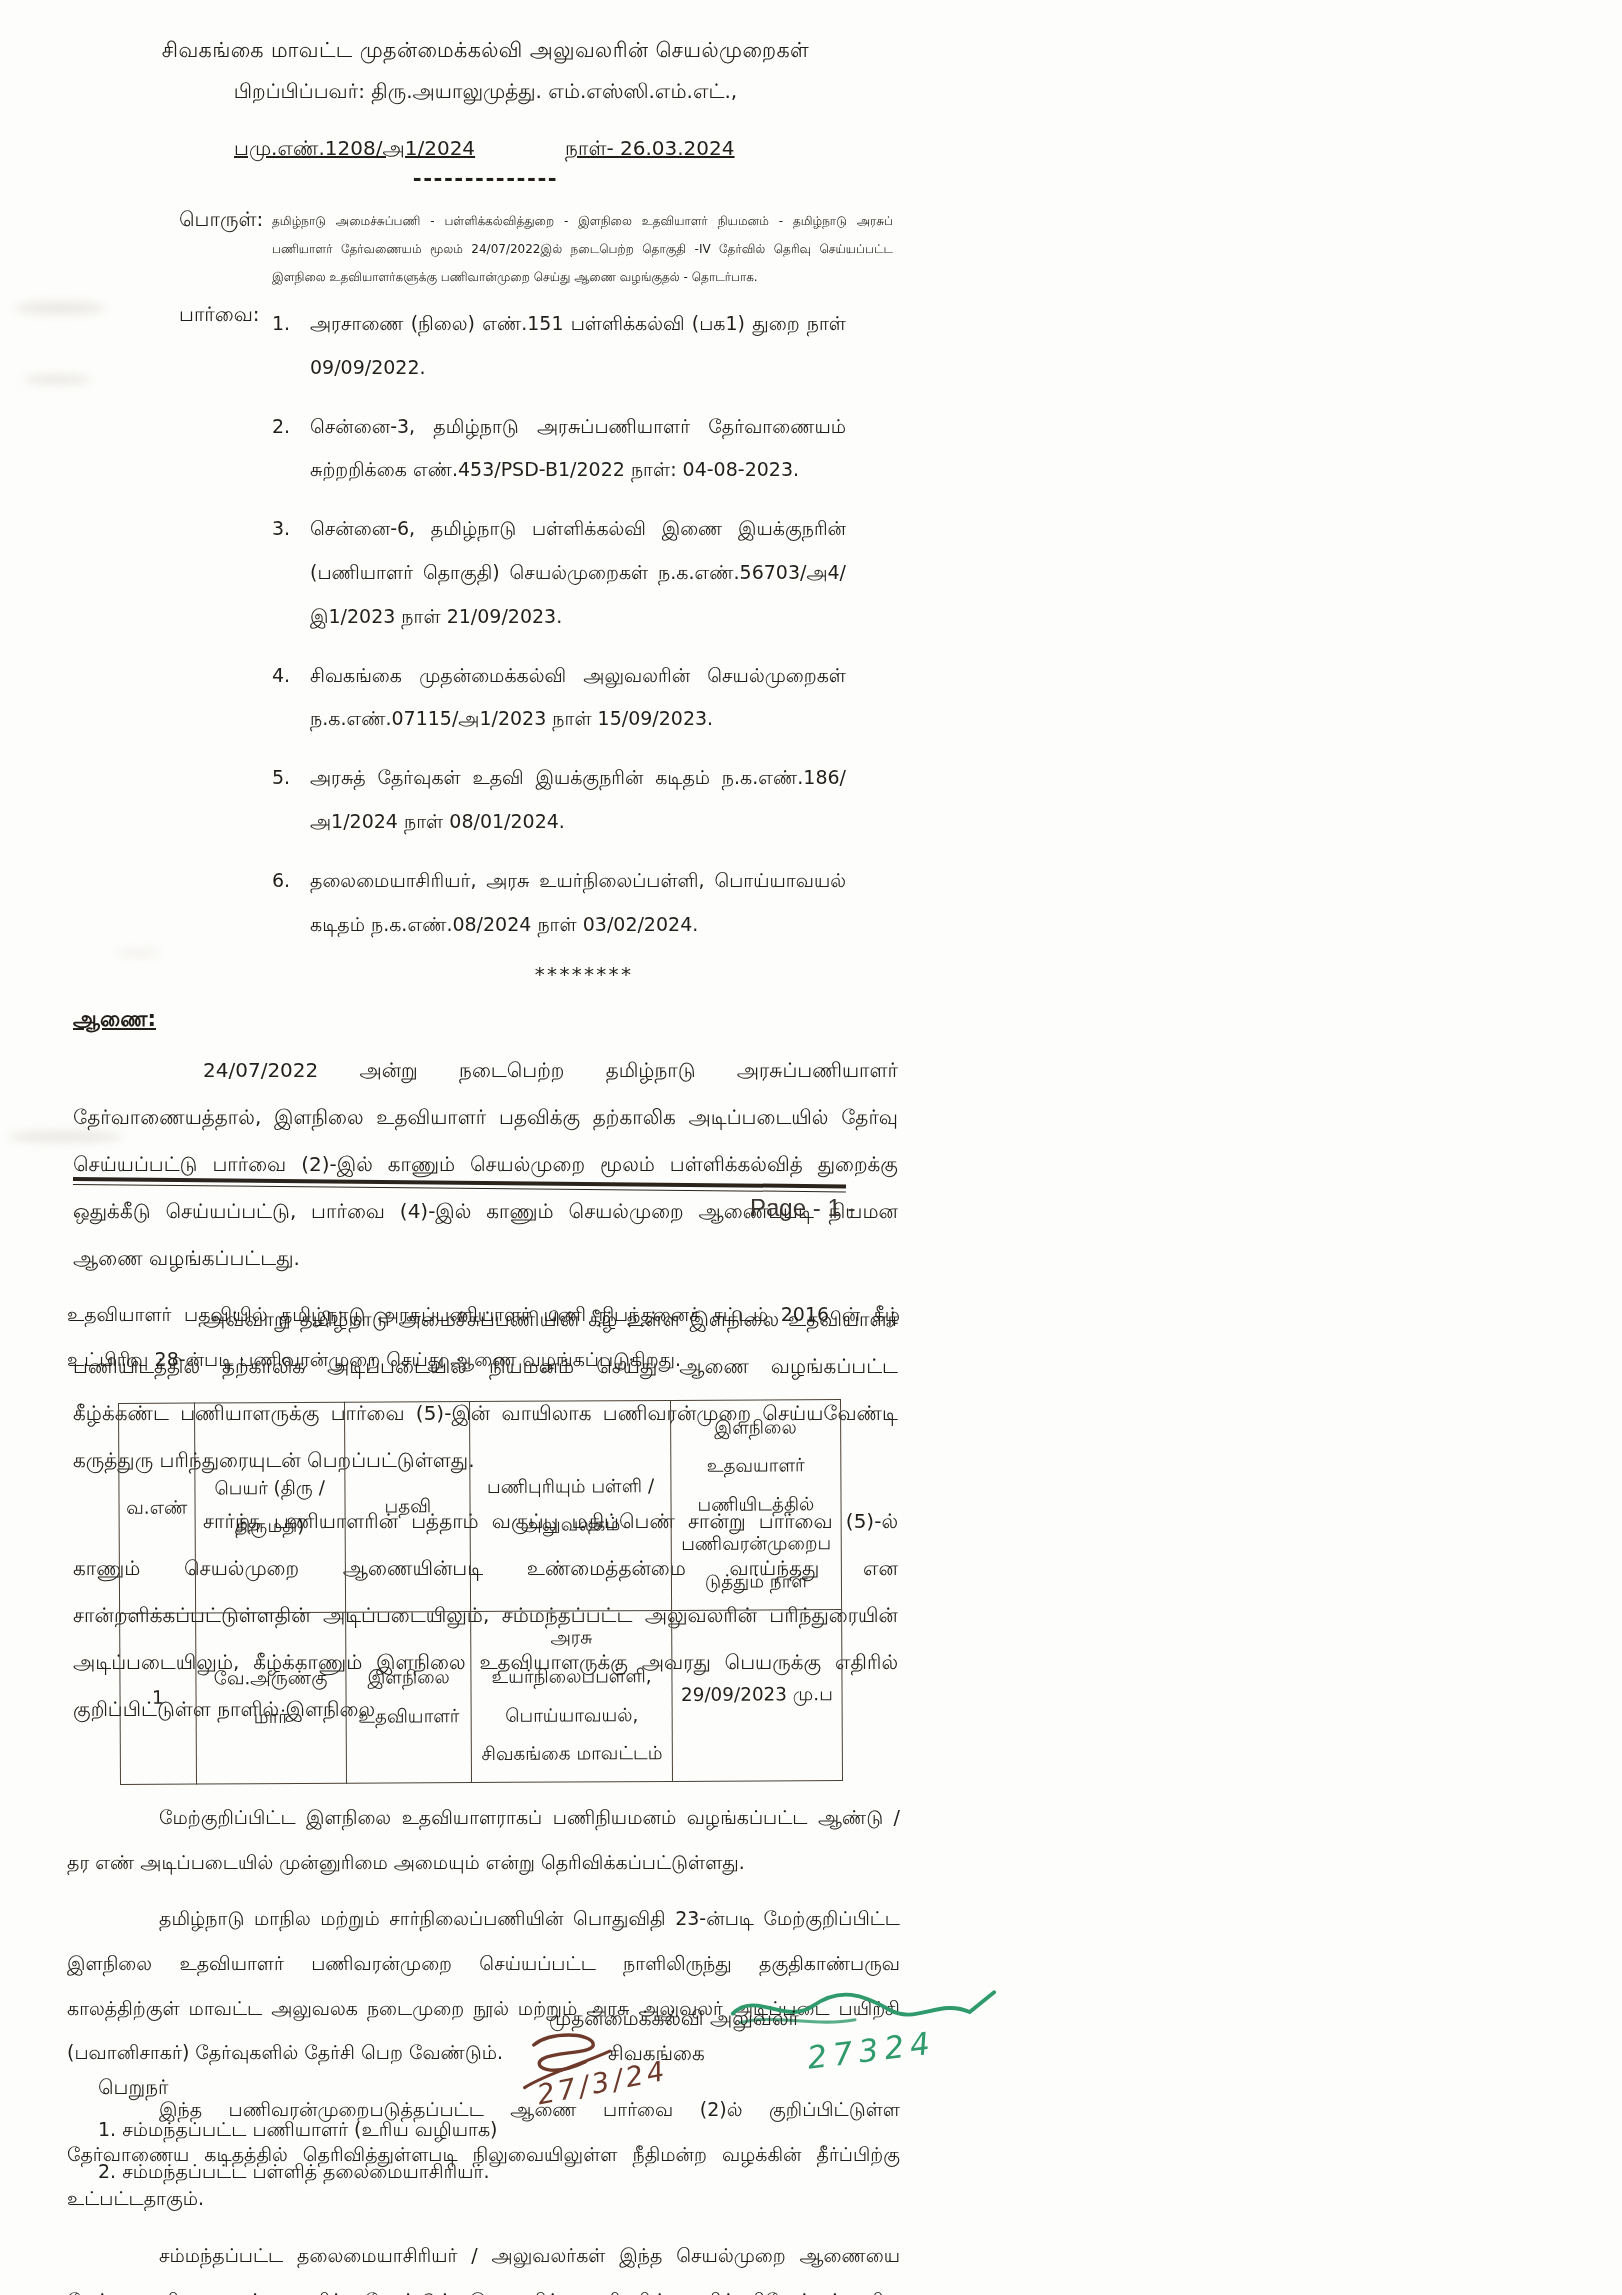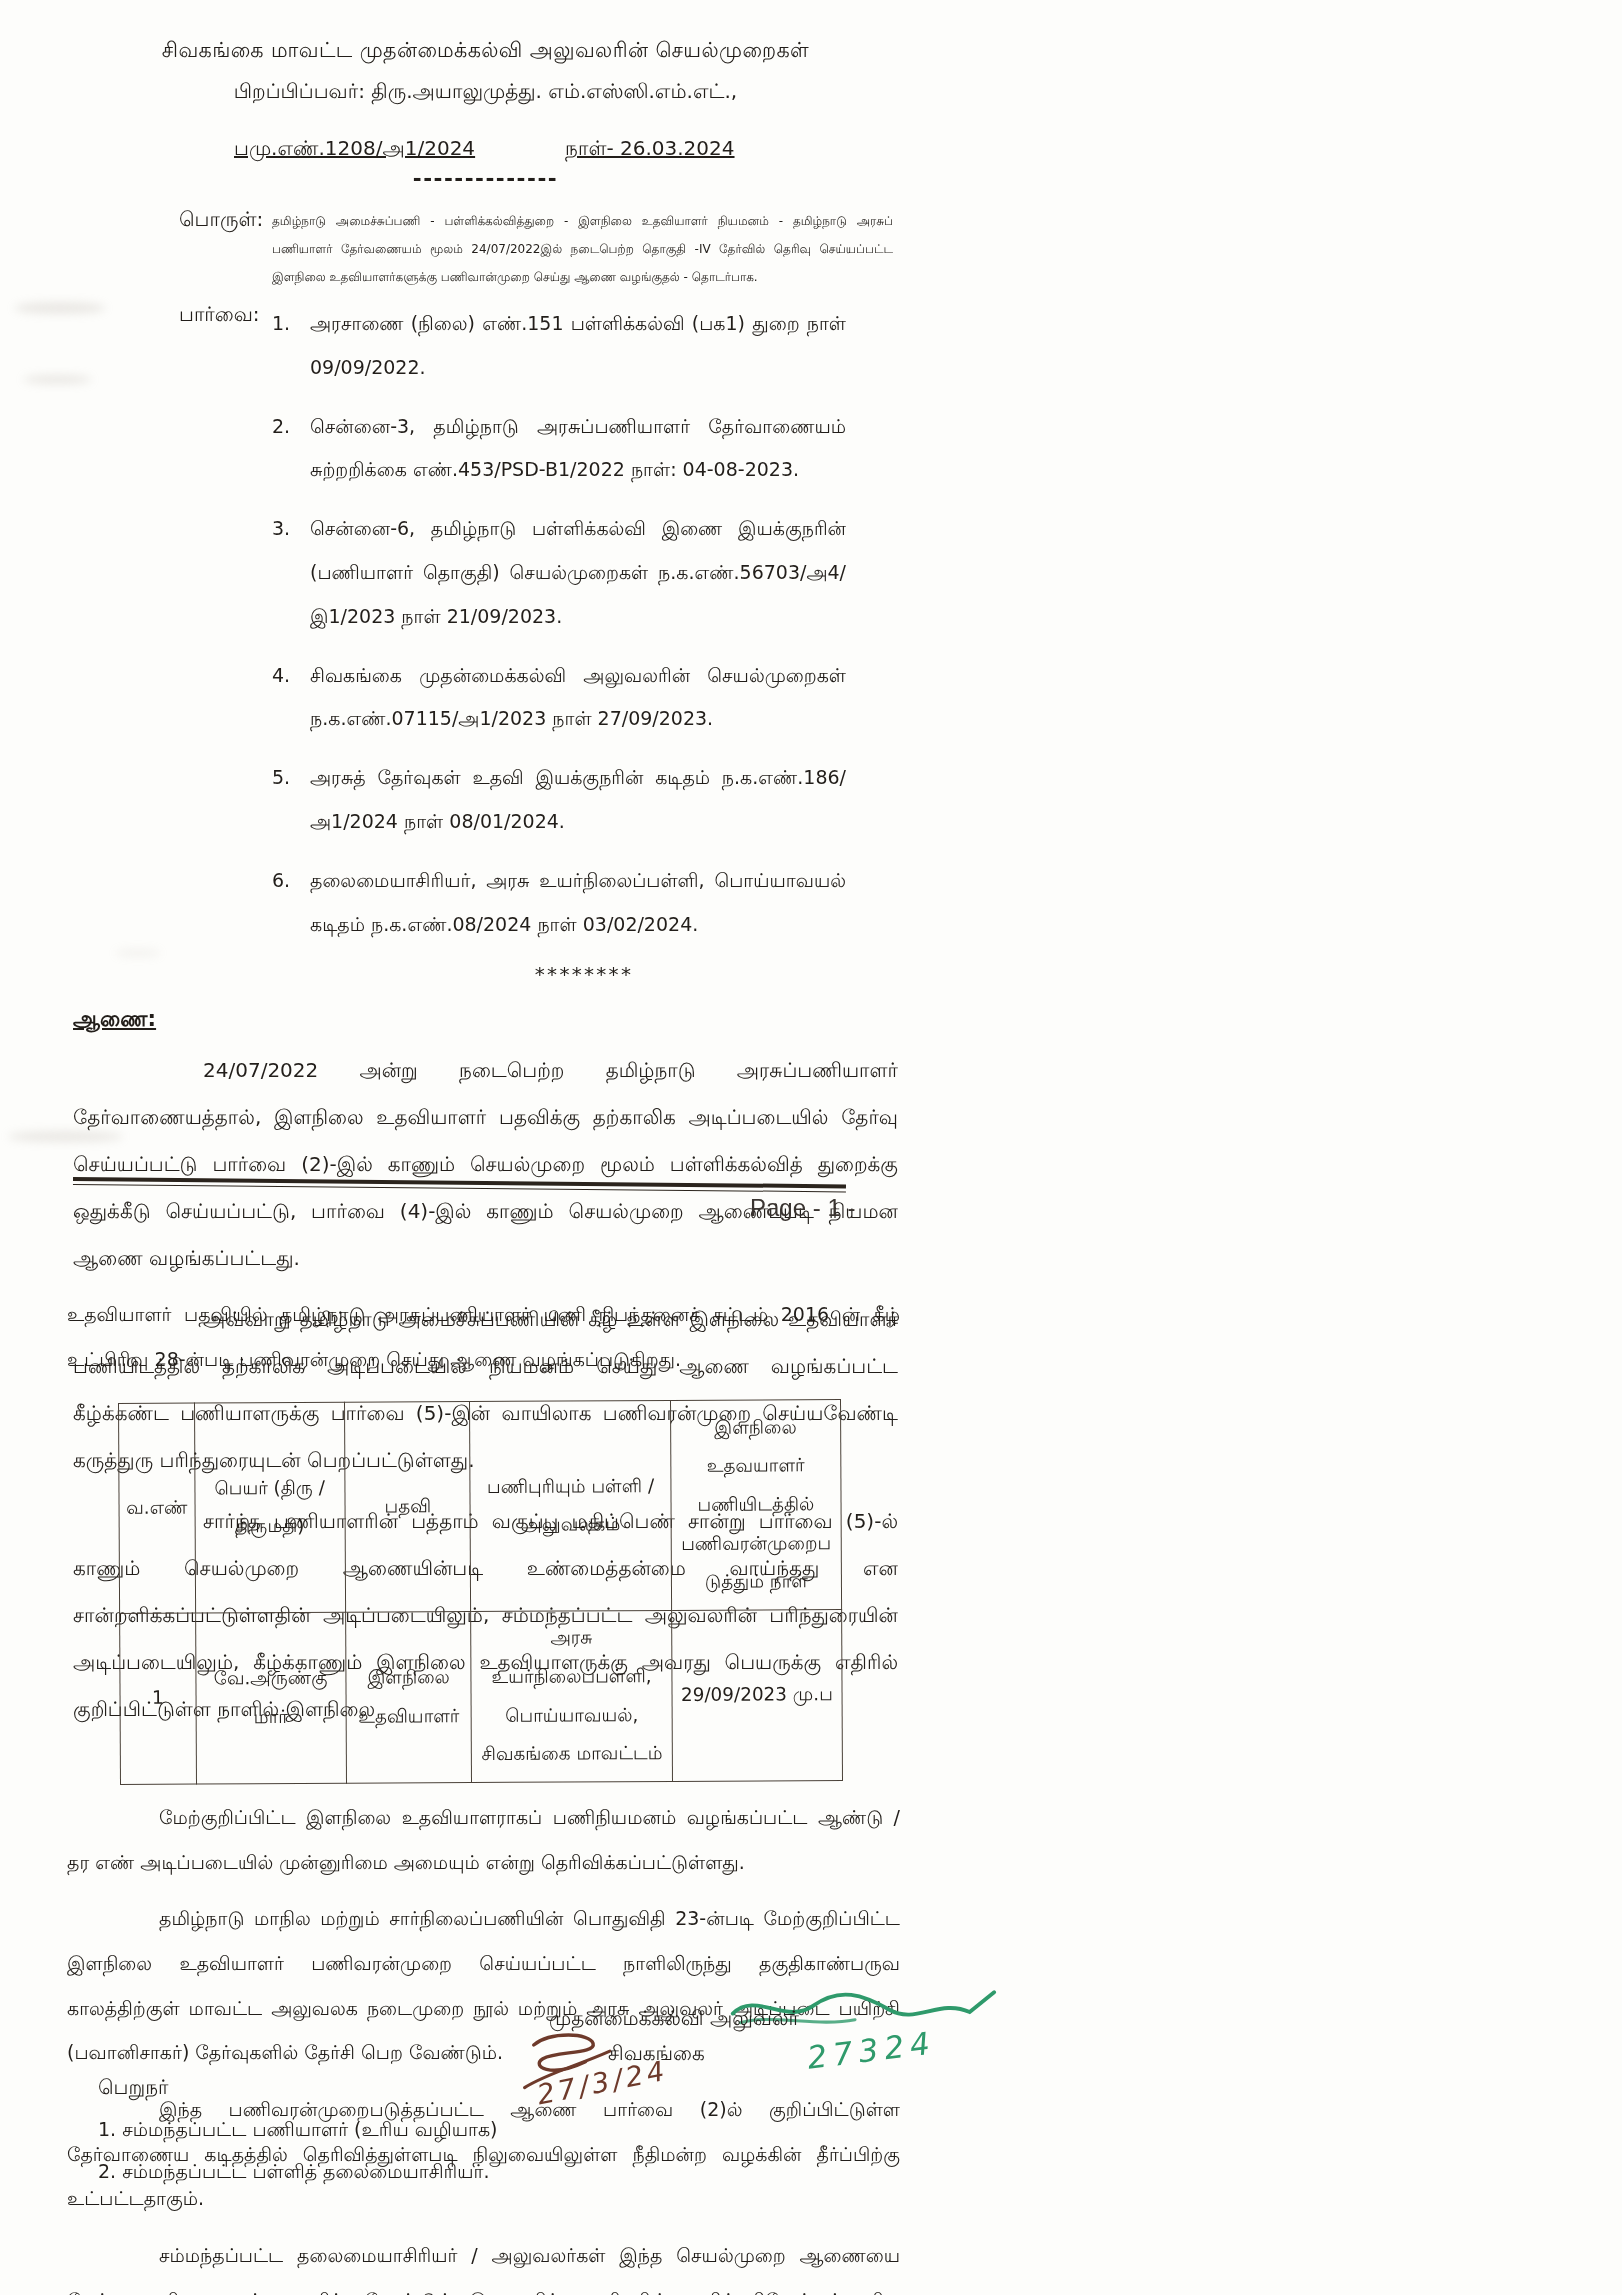--- a/index.html
+++ b/index.html
@@ -103,21 +103,21 @@
         <div class="ref-item">
           <div class="ref-num">2.</div>
           <div class="ref-text">சென்னை-3, தமிழ்நாடு அரசுப்பணியாளர் தேர்வாணையம் சுற்றறிக்கை எண்.453/PSD-B1/2022 நாள்: 04-08-2023.</div>
         </div>
         <div class="ref-item">
           <div class="ref-num">3.</div>
           <div class="ref-text">சென்னை-6, தமிழ்நாடு பள்ளிக்கல்வி இணை இயக்குநரின் (பணியாளர் தொகுதி) செயல்முறைகள் ந.க.எண்.56703/அ4/இ1/2023 நாள் 21/09/2023.</div>
         </div>
         <div class="ref-item">
           <div class="ref-num">4.</div>
-          <div class="ref-text">சிவகங்கை முதன்மைக்கல்வி அலுவலரின் செயல்முறைகள் ந.க.எண்.07115/அ1/2023 நாள் 27/09/2023.</div>
+          <div class="ref-text">சிவகங்கை முதன்மைக்கல்வி அலுவலரின் செயல்முறைகள் ந.க.எண்.07115/அ1/2023 நாள் 15/09/2023.</div>
         </div>
         <div class="ref-item">
           <div class="ref-num">5.</div>
           <div class="ref-text">அரசுத் தேர்வுகள் உதவி இயக்குநரின் கடிதம் ந.க.எண்.186/அ1/2024 நாள் 08/01/2024.</div>
         </div>
         <div class="ref-item">
           <div class="ref-num">6.</div>
           <div class="ref-text">தலைமையாசிரியர், அரசு உயர்நிலைப்பள்ளி, பொய்யாவயல் கடிதம் ந.க.எண்.08/2024 நாள் 03/02/2024.</div>
         </div>
         <div class="stars">********</div>

